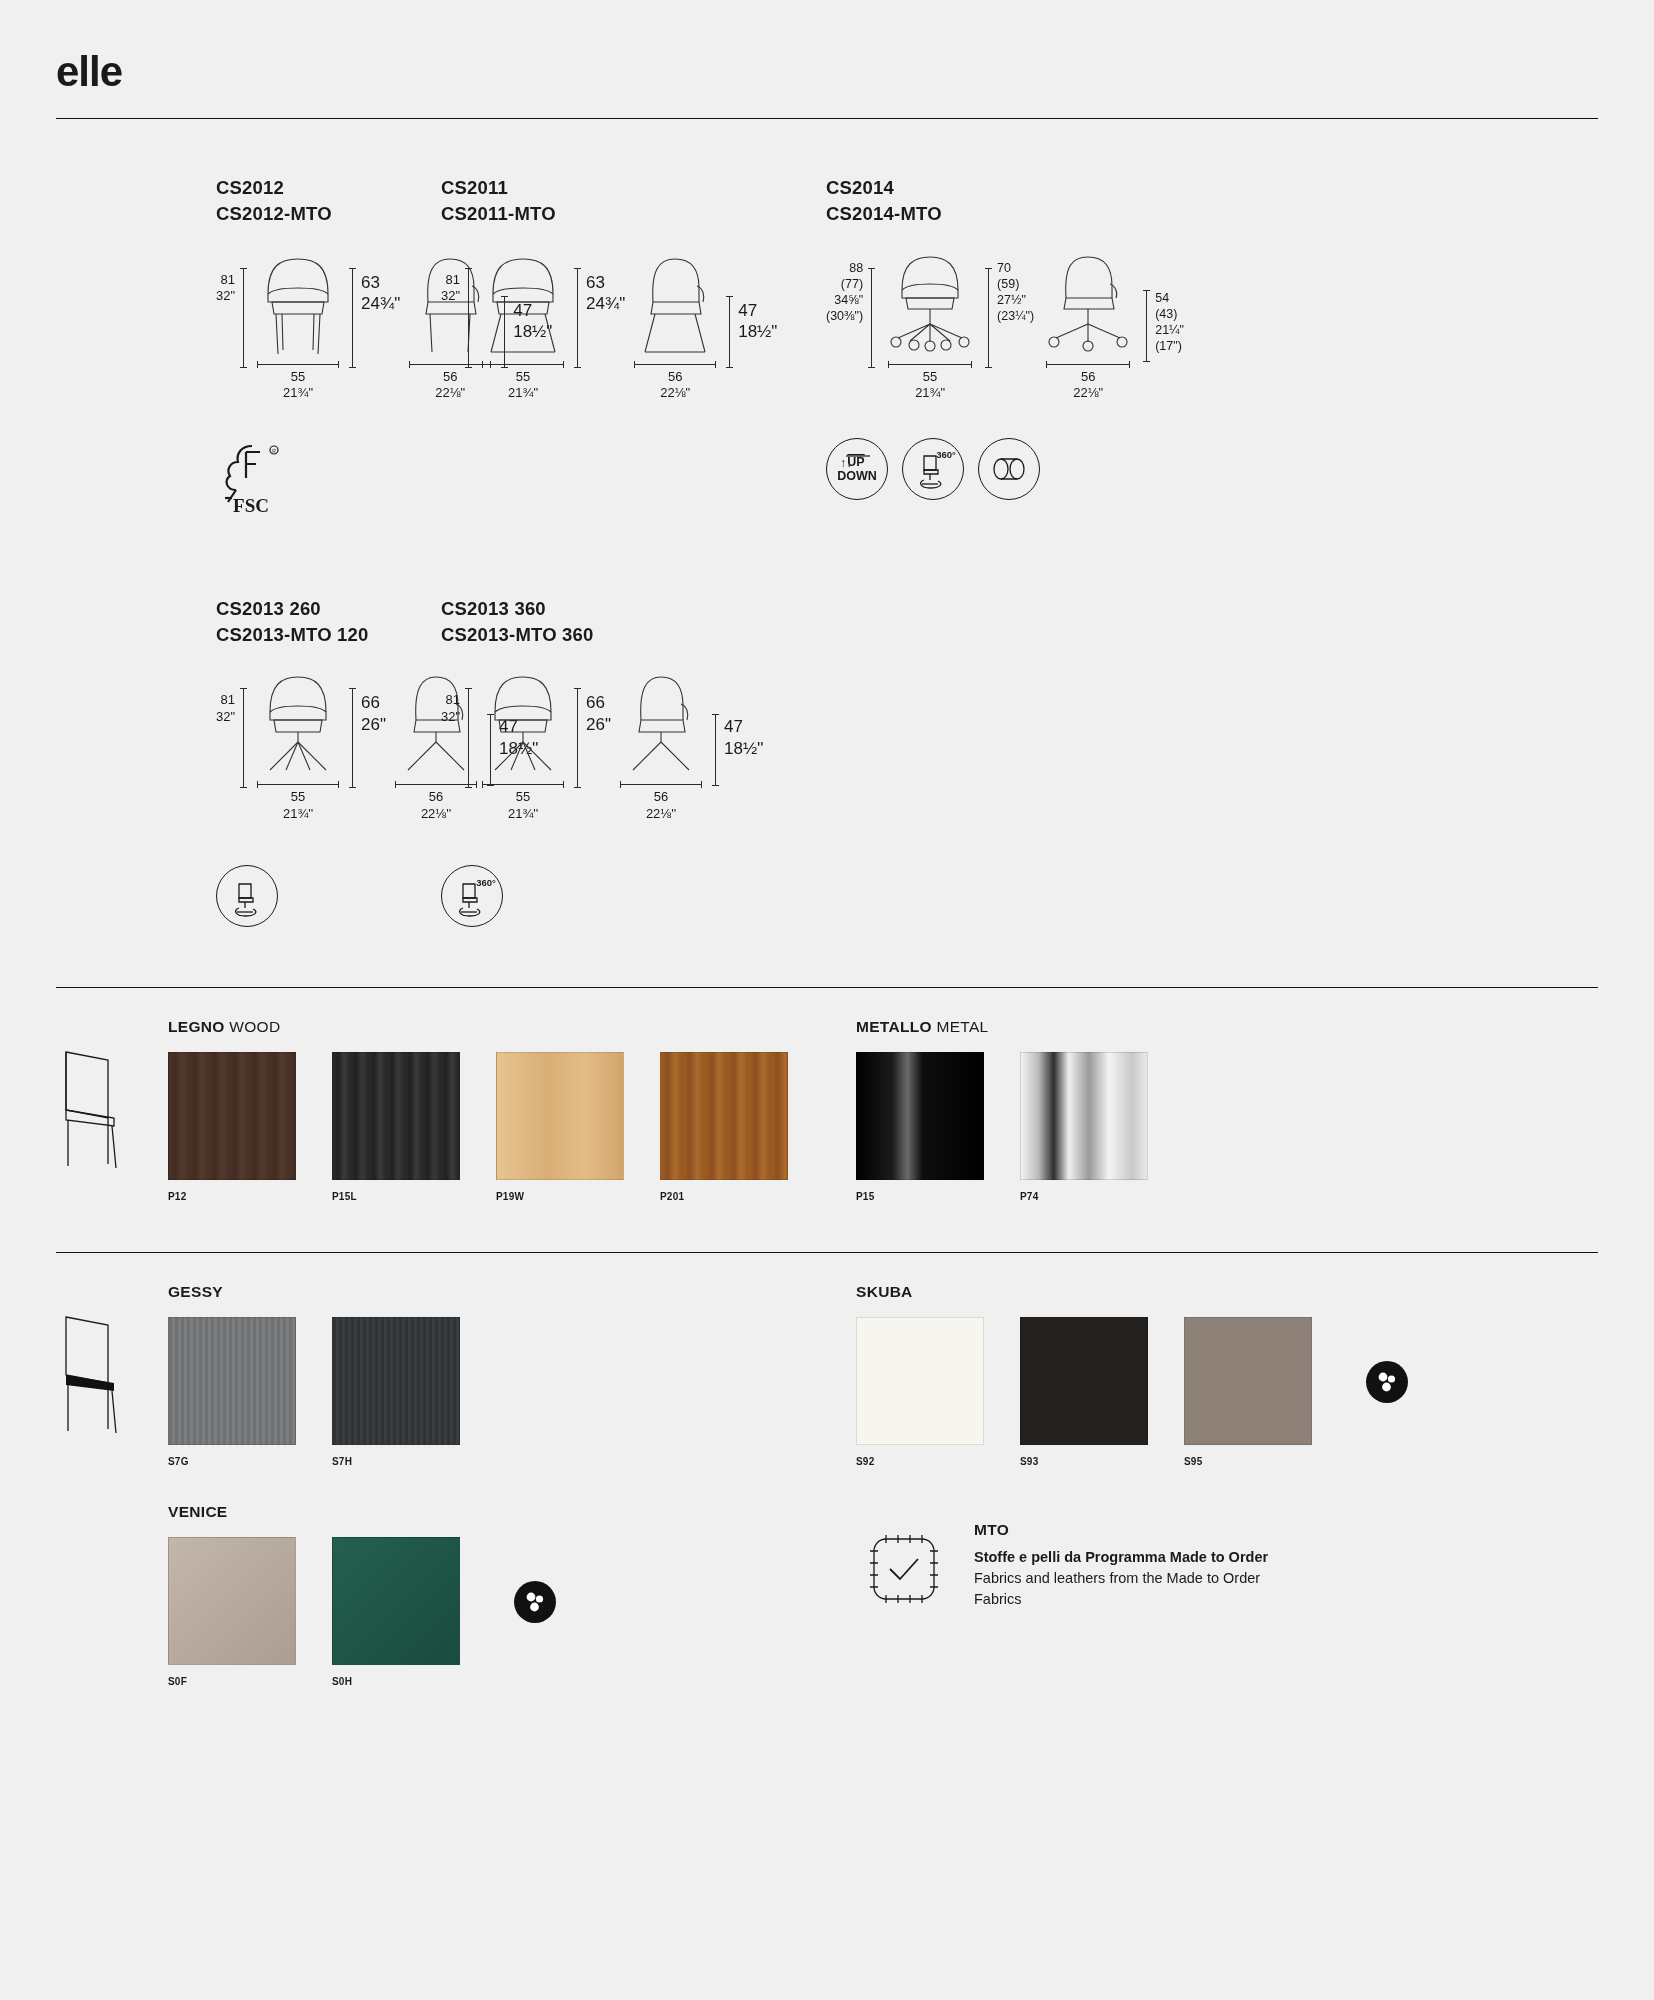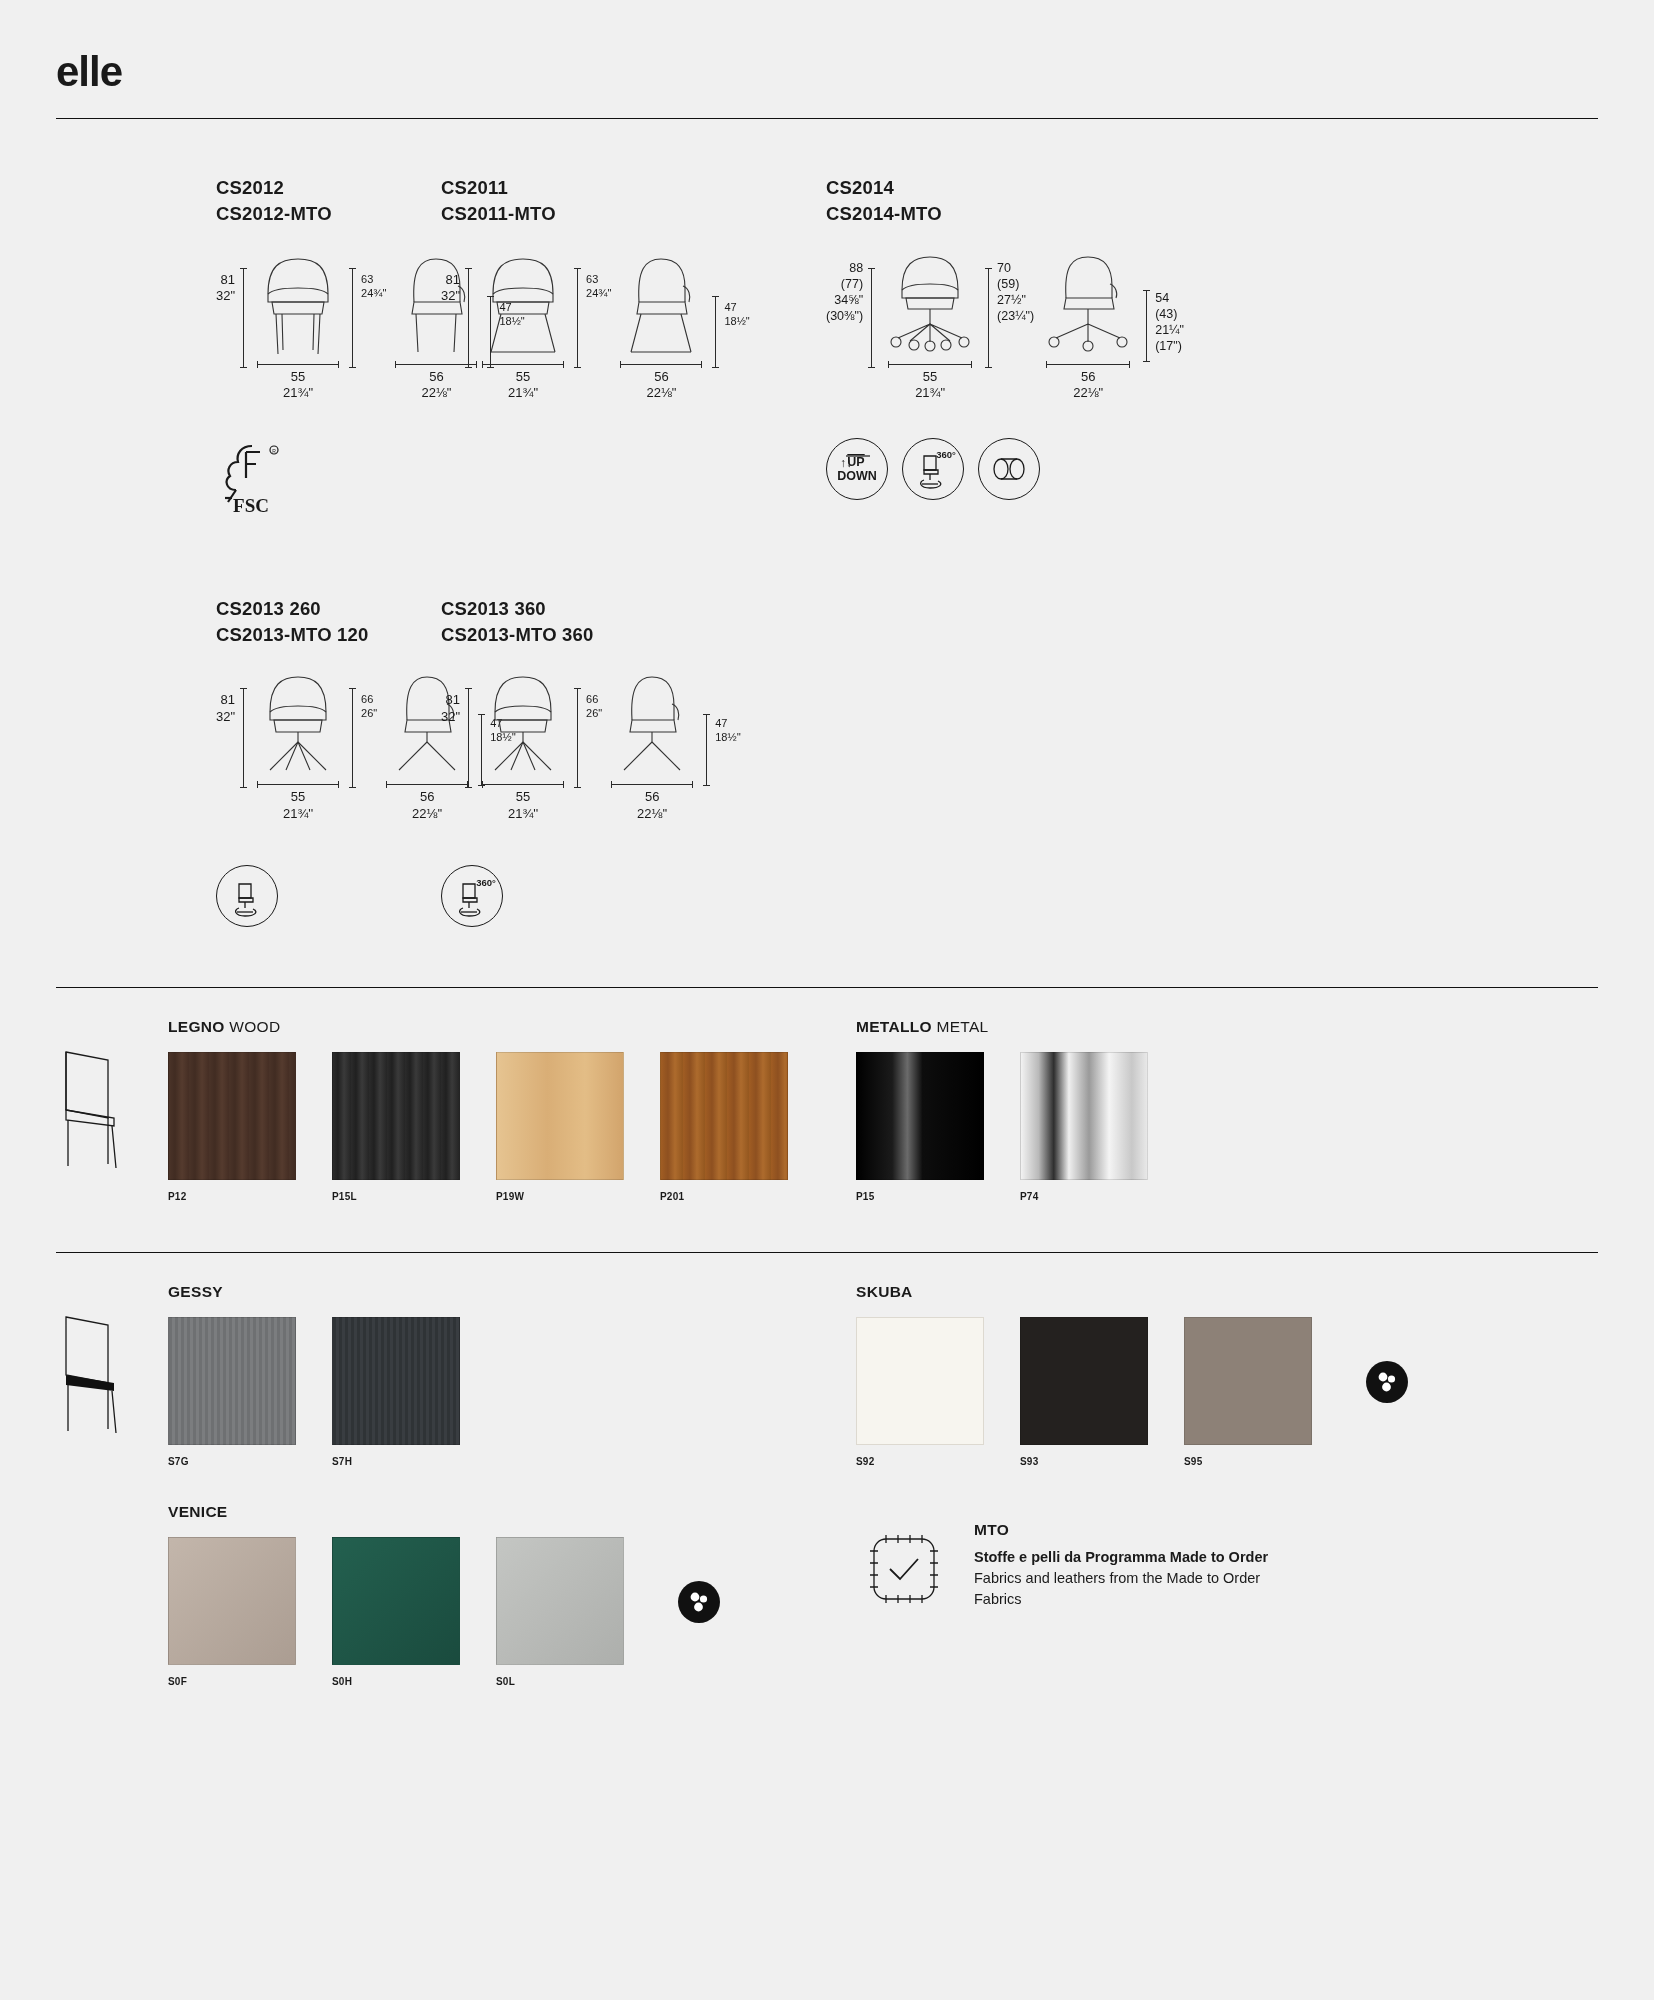--- a/index.html
+++ b/index.html
@@ -46,21 +46,21 @@
 
   .chairwrap { display:flex; flex-direction:column; align-items:center; }
   .chairart { display:block; }
   .hbar { position:relative; height:1px; background:#2a2a2a; margin-top:6px; }
   .hbar:before, .hbar:after {
     content:""; position:absolute; top:-3px; width:1px; height:7px; background:#2a2a2a;
   }
   .hbar:before { left:0; } .hbar:after { right:0; }
   .hdim { font-size:13px; line-height:1.28; text-align:center; margin-top:4px; }
 
-  .rdim { font-size:11px; line-height:1.28; padding-top:26px; }
+  .rdim { font-size:17px; line-height:1.28; padding-top:26px; }
   .rdim.small { font-size:12.5px; }
 
   
   .badges { display:flex; gap:14px; margin-top:30px; }
   .badge {
     width:62px; height:62px; border:1.4px solid #1a1a1a; border-radius:50%;
     display:flex; align-items:center; justify-content:center; position:relative;
   }
   .fsc { margin-top:36px; }
 
@@ -594,24 +594,20 @@
           <div class="mattitle">VENICE</div>
           <div class="swatches">
             <div class="sw">
               <div class="swbox" style="background:linear-gradient(135deg,#c3b6ab,#ab9d92);"></div>
               <div class="swlabel">S0F</div>
             </div>
             <div class="sw">
               <div class="swbox" style="background:linear-gradient(135deg,#23604f,#1a4b3e);"></div>
               <div class="swlabel">S0H</div>
             </div>
-            <div class="sw">
-              <div class="swbox" style="background:linear-gradient(135deg,#c4c6c3,#adafac);"></div>
-              <div class="swlabel">S0L</div>
-            </div>
             <div class="carecircle">
               <svg width="30" height="30" viewBox="0 0 30 30">
                 <circle cx="11" cy="10" r="4.4" fill="#fff"></circle>
                 <circle cx="19.5" cy="12" r="3.6" fill="#fff"></circle>
                 <circle cx="14.5" cy="20" r="4.4" fill="#fff"></circle>
               </svg>
             </div>
           </div>
         </div>
       </div>

